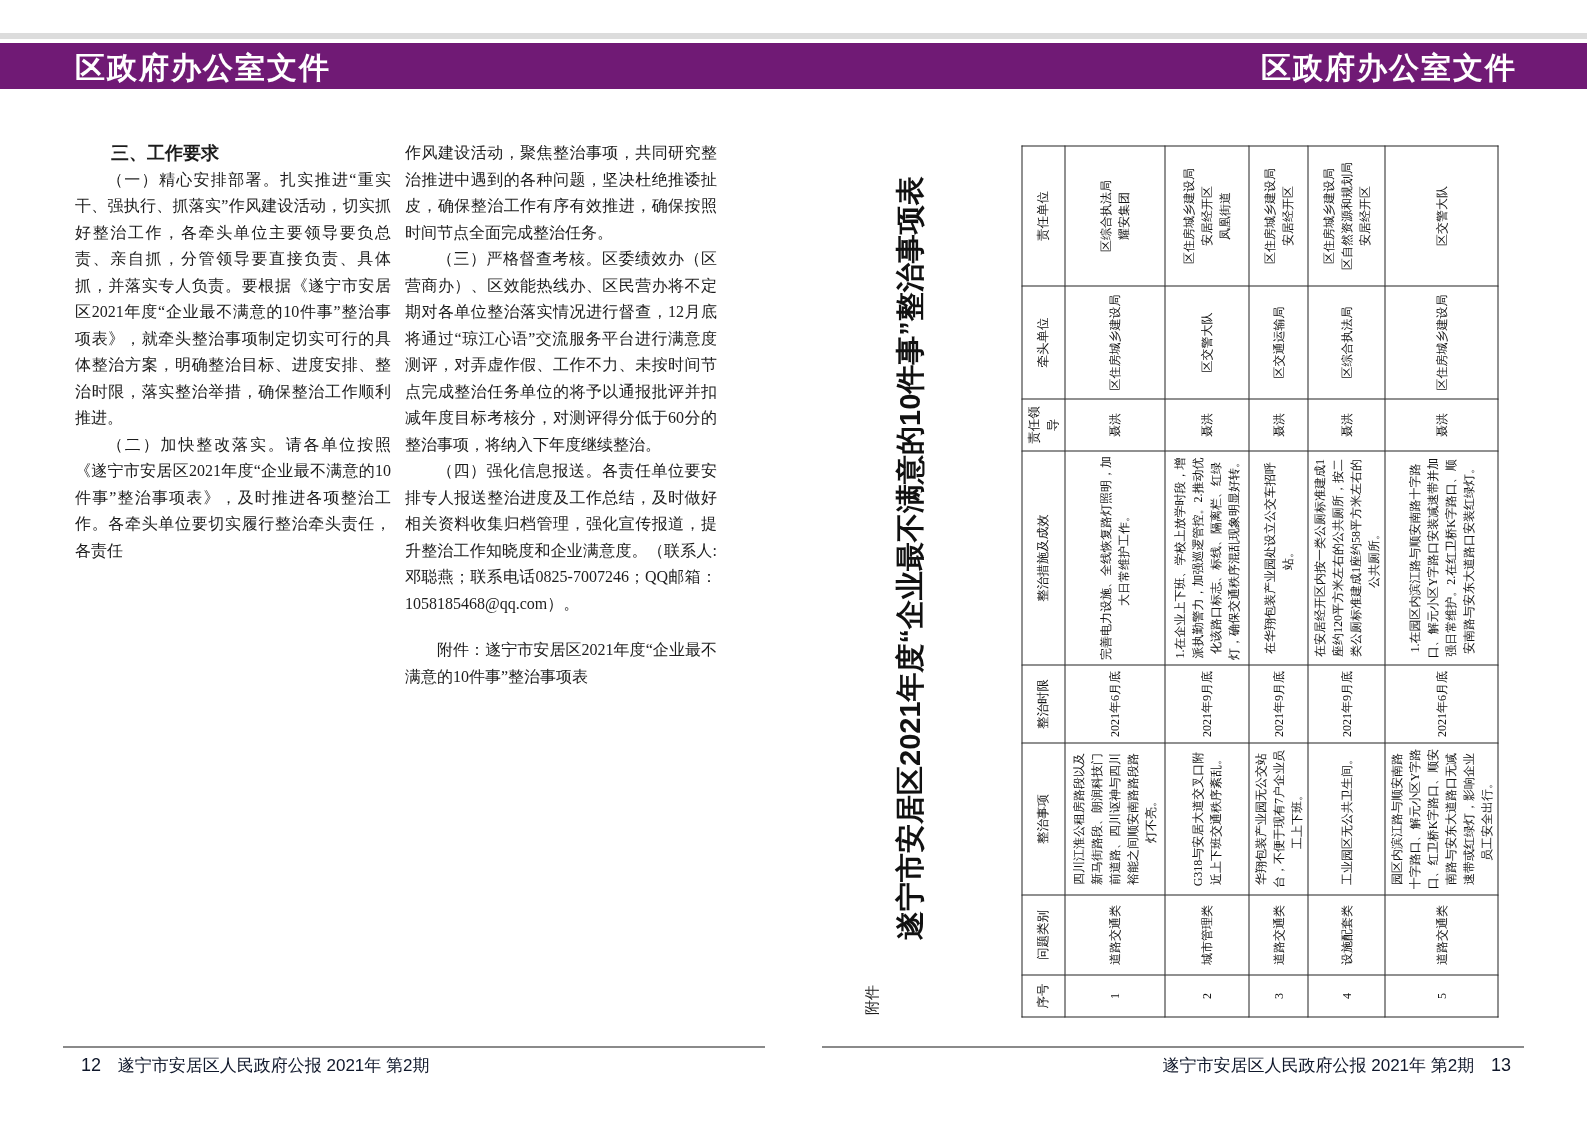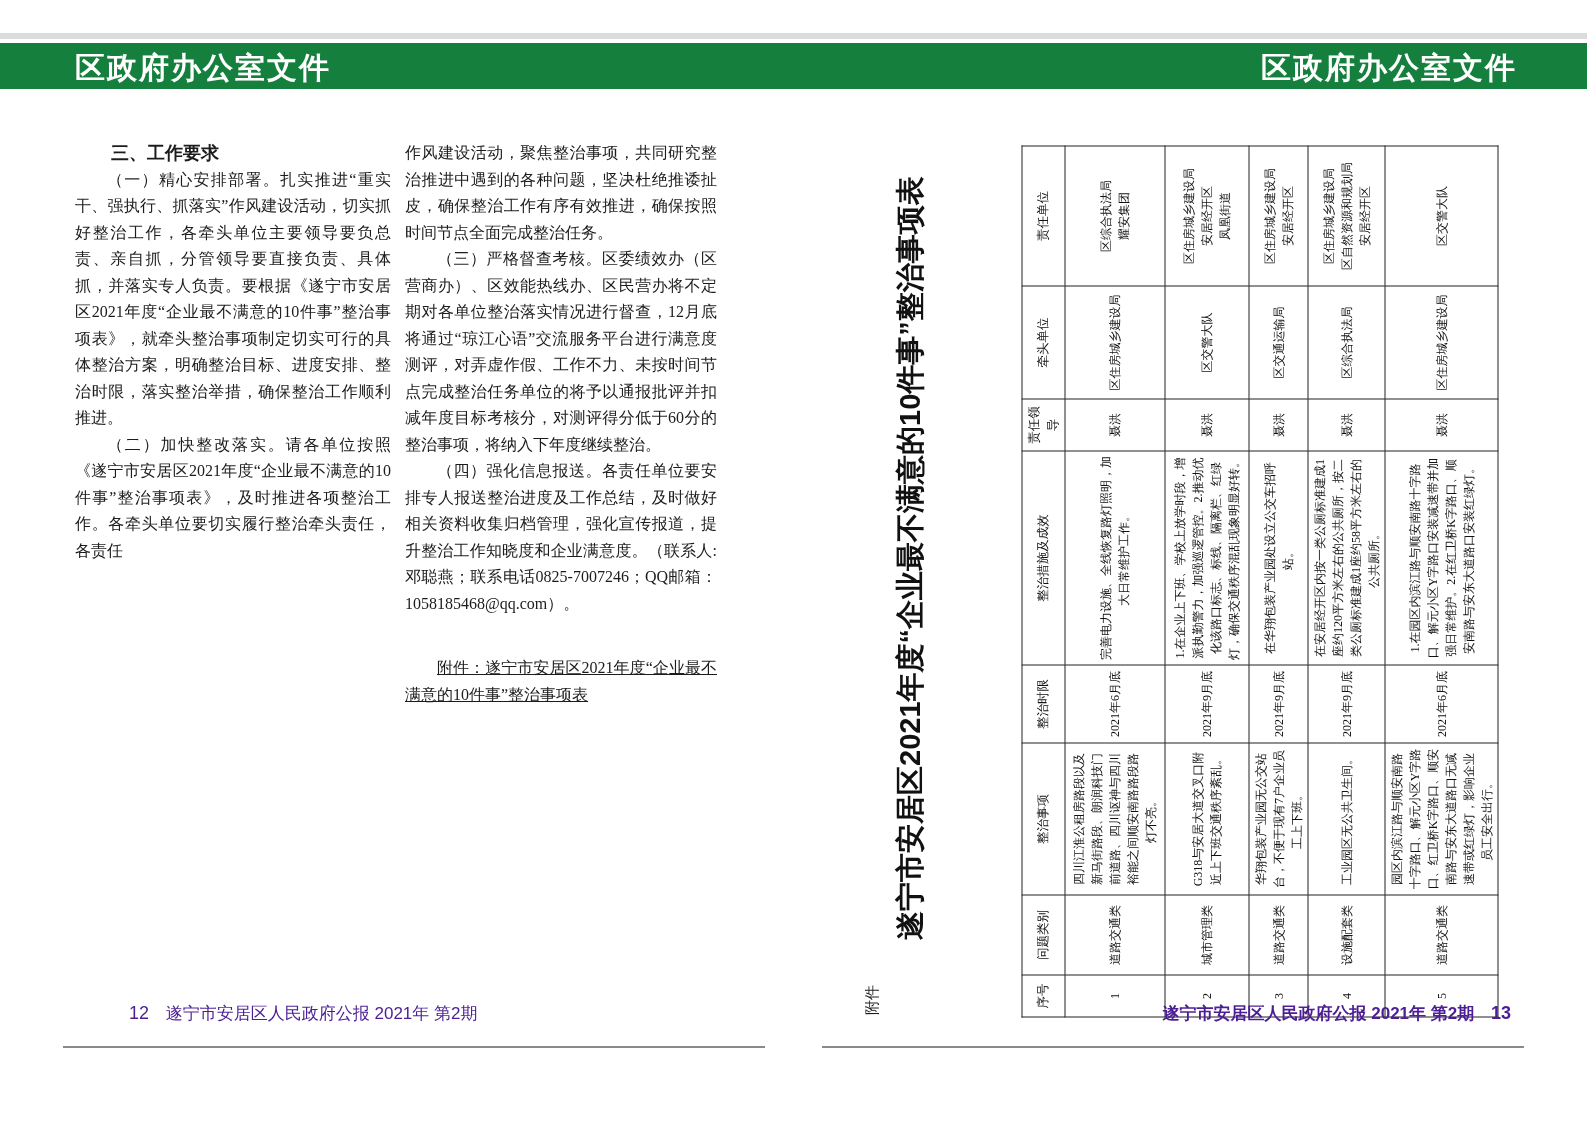--- a/index.html
+++ b/index.html
@@ -9,21 +9,21 @@
     font-family:"Liberation Serif","DejaVu Serif",serif;
     color:#1c1c1c;
   }
   
   .strip-thin{
     position:absolute;left:0;top:33px;width:1587px;height:6px;
     background:#dcdcdc;
   }
   .bar-main{
     position:absolute;left:0;top:43px;width:1587px;height:46px;
-    background:#15803d;
+    background:#701a75;
   }
   .bar-label{
     position:absolute;top:5px;
     font-family:"Liberation Sans","DejaVu Sans",sans-serif;
     font-weight:bold;font-size:30px;color:#ffffff;letter-spacing:2px;
   }
   .bar-label.left{left:75px;}
   .bar-label.right{right:70px;}
   
   .textcol{
@@ -31,32 +31,31 @@
     font-size:16px;line-height:26.5px;text-align:justify;
   }
   #col1{left:75px;}
   #col2{left:405px;width:312px;}
   .textcol p{margin:0;text-indent:2em;}
   .textcol p.noindent{text-indent:0;}
   .textcol h3{
     margin:0;font-size:18px;line-height:26.5px;text-indent:2em;
     font-weight:bold;
   }
-  .textcol p.attach{margin-top:38px;text-decoration:underline;}
+  .textcol p.attach{margin-top:20px;}
   
   .footrule{position:absolute;top:1046px;height:2px;background:#8a8a8a;}
   #footrule-left{left:63px;width:702px;}
   #footrule-right{left:822px;width:702px;}
   .footer{
-    position:absolute;top:1002px;font-size:17px;color:#4c1d95;
+    position:absolute;top:1054px;font-size:17px;color:#0f172a;
     font-family:"Liberation Sans","DejaVu Sans",sans-serif;
-    margin-left:48px;
   }
   #footer-left{left:75px;}
-  #footer-right{right:70px;text-align:center;font-weight:bold;}
+  #footer-right{right:70px;text-align:center;}
   .footer .pgno{font-size:18px;margin:0 6px;}
   .footer .pub{margin:0 6px;}
   
   .rot{position:absolute;transform:rotate(-90deg);transform-origin:50% 50%;}
   #attachment-label{
     left:850px;top:989px;width:44px;height:22px;
     font-size:15px;line-height:22px;text-align:center;
   }
   #attachment-title{
     left:545px;top:550px;width:730px;height:50px;

